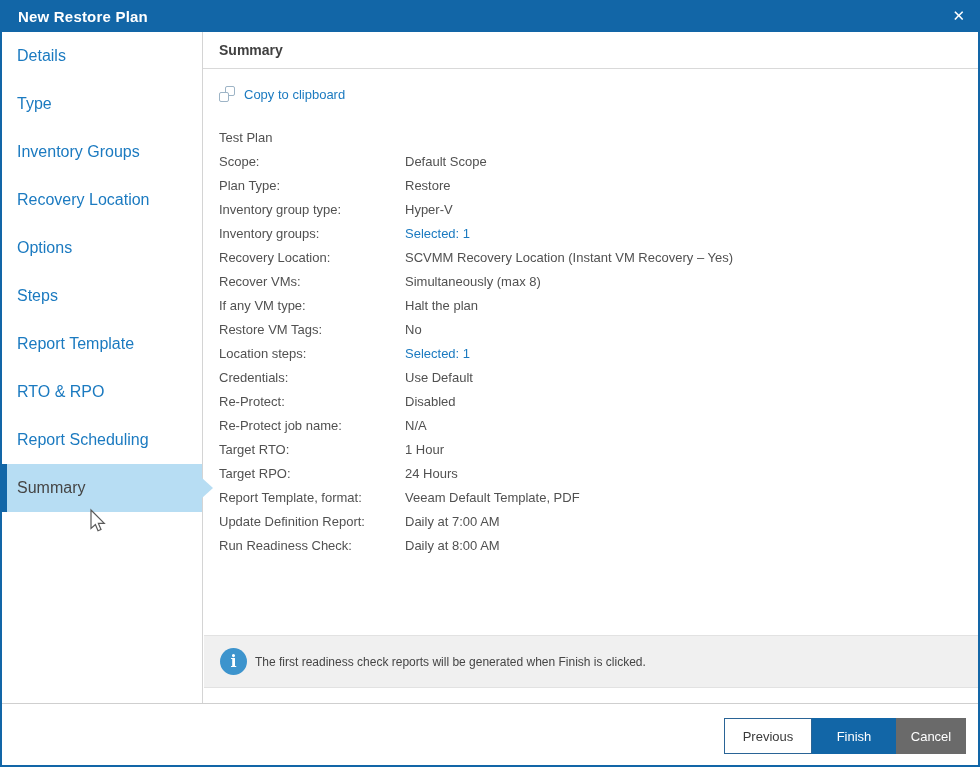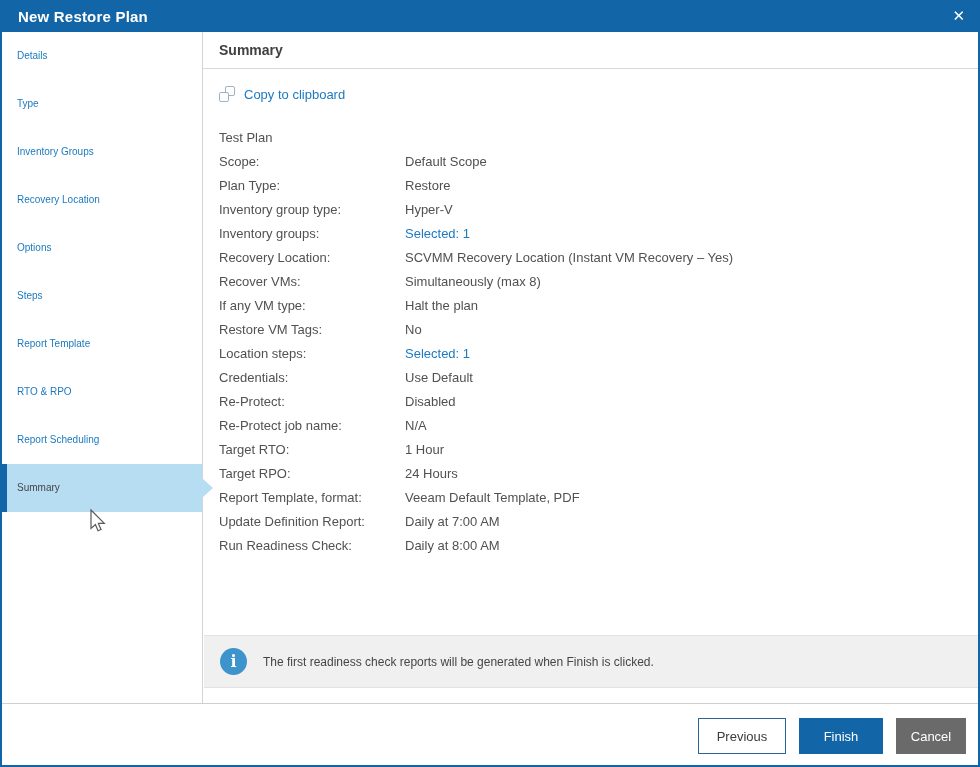--- a/index.html
+++ b/index.html
@@ -7,21 +7,21 @@
   .dialog { position:relative; width:980px; height:767px; background:#f97316; overflow:hidden; }
   .frame { position:absolute; inset:0; border:2px solid #1266a7; border-top:none; pointer-events:none; z-index:40; }
 
   
   .titlebar { position:absolute; left:0; top:0; width:980px; height:32px; background:#1266a7; display:flex; align-items:center; z-index:45; }
   .titlebar .title { color:#fff; font-size:15px; font-weight:700; padding-left:18px; letter-spacing:.2px; }
   .titlebar .close { margin-left:auto; color:#fff; font-size:15px; padding:0 15px; cursor:pointer; line-height:32px; }
 
   
   .sidebar { position:absolute; left:0; top:32px; width:203px; bottom:64px; background:#fff; border-right:1px solid #d4d4d4; z-index:3; }
-  .nav-item { position:relative; height:48px; line-height:48px; padding-left:17px; font-size:10px; color:#1b7ac0; cursor:pointer; }
+  .nav-item { position:relative; height:48px; line-height:48px; padding-left:17px; font-size:16px; color:#1b7ac0; cursor:pointer; }
   .nav-item.active { background:#b7ddf3; color:#454545; box-shadow:inset 7px 0 0 #1266a7; }
   .nav-item.active::after { content:""; position:absolute; right:-11px; top:50%; margin-top:-10px;
       border-left:11px solid #b7ddf3; border-top:10px solid transparent; border-bottom:10px solid transparent; }
 
   
   .content { position:absolute; left:203px; top:32px; right:0; bottom:64px; background:#fff; }
   .content-header { position:absolute; left:0; top:0; right:0; height:37px; line-height:36px; padding-left:16px;
       font-size:14px; font-weight:700; color:#404040; border-bottom:1px solid #d9d9d9; }
   .copy-row { position:absolute; left:16px; top:54px; display:flex; align-items:flex-end; gap:9px; color:#1b7ac0; font-size:13px; cursor:pointer; }
   .copy-icon { width:16px; height:16px; position:relative; display:inline-block; }
@@ -32,25 +32,25 @@
   .row { display:flex; height:24px; line-height:24px; font-size:13px; color:#515151; }
   .row-label { width:186px; flex:0 0 186px; }
   .row-value { flex:1; }
   .row-value.link { color:#1b7ac0; cursor:pointer; }
 
   
   .infobar { position:absolute; left:1px; right:0; bottom:15px; height:53px; background:#f0f0f0;
       border-top:1px solid #e2e2e2; border-bottom:1px solid #e2e2e2; display:flex; align-items:center; padding-left:16px; }
   .info-icon { width:27px; height:27px; border-radius:50%; background:#3d94cd; color:#fff; font-weight:700; font-size:16px;
       display:flex; align-items:center; justify-content:center; flex:0 0 27px; font-family:"DejaVu Serif", serif; }
-  .info-text { margin-left:16px; font-size:12px; color:#454545; }
+  .info-text { margin-left:8px; font-size:12px; color:#454545; }
 
   
   .footer { position:absolute; left:0; right:0; bottom:0; height:64px; background:#fff; border-top:1px solid #cfcfcf;
-      display:flex; justify-content:flex-end; align-items:flex-start; padding:14px 14px 0 0; gap:13px; z-index:20; }
+      display:flex; justify-content:flex-end; align-items:flex-start; padding:14px 14px 0 0; gap:0; z-index:20; }
   .btn { height:36px; font-size:13px; font-family:"Liberation Sans", sans-serif; cursor:pointer; border:none; }
   .btn-previous { width:88px; background:#fff; border:1px solid #2a6496; color:#3a3a3a; }
   .btn-finish  { width:84px; background:#1266a7; color:#fff; font-weight:400; }
   .btn-cancel  { width:70px; background:#6a6a6a; color:#fff; }
 
   
   .cursor { position:absolute; left:86px; top:508px; z-index:60; pointer-events:none; }
 </style>
 </head>
 <body>

